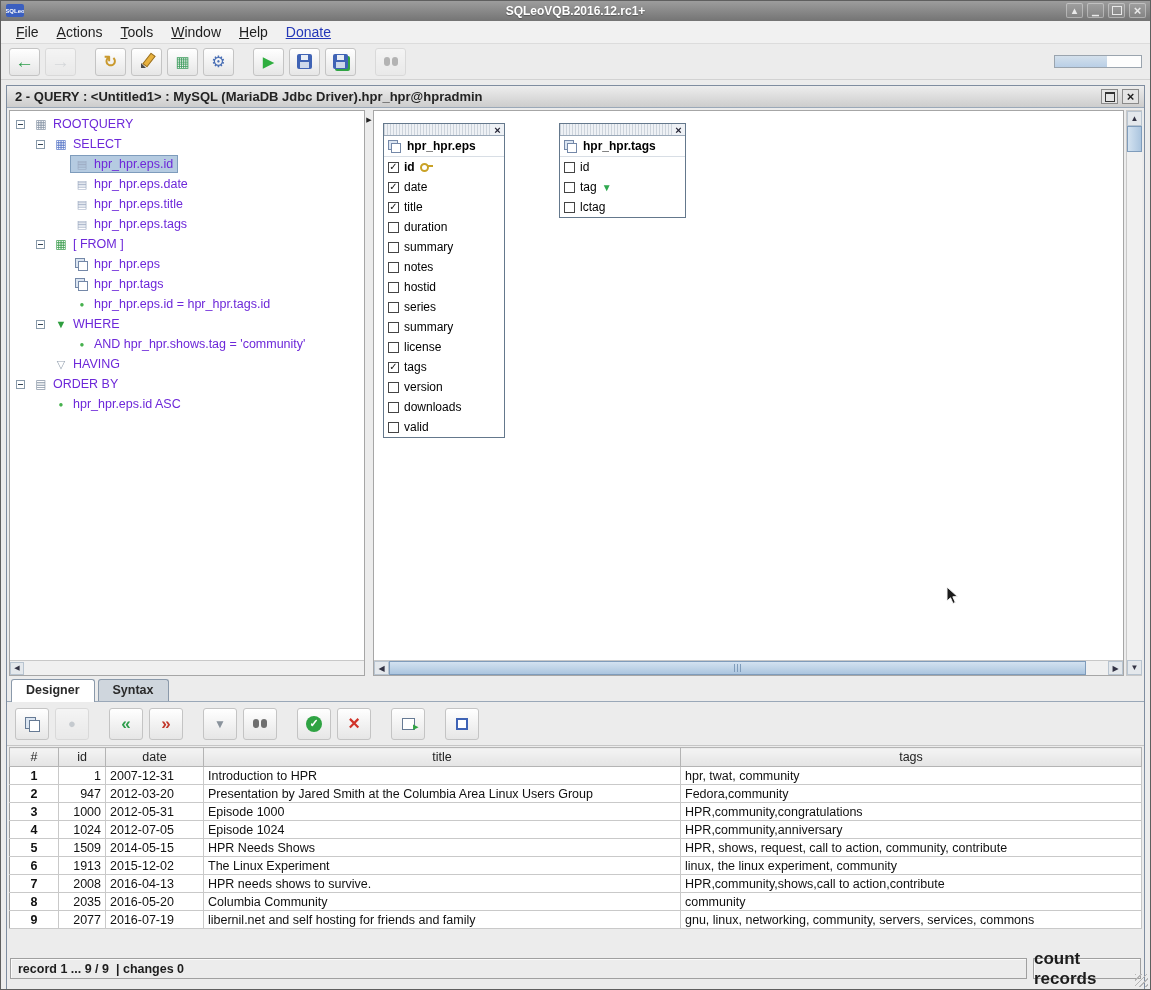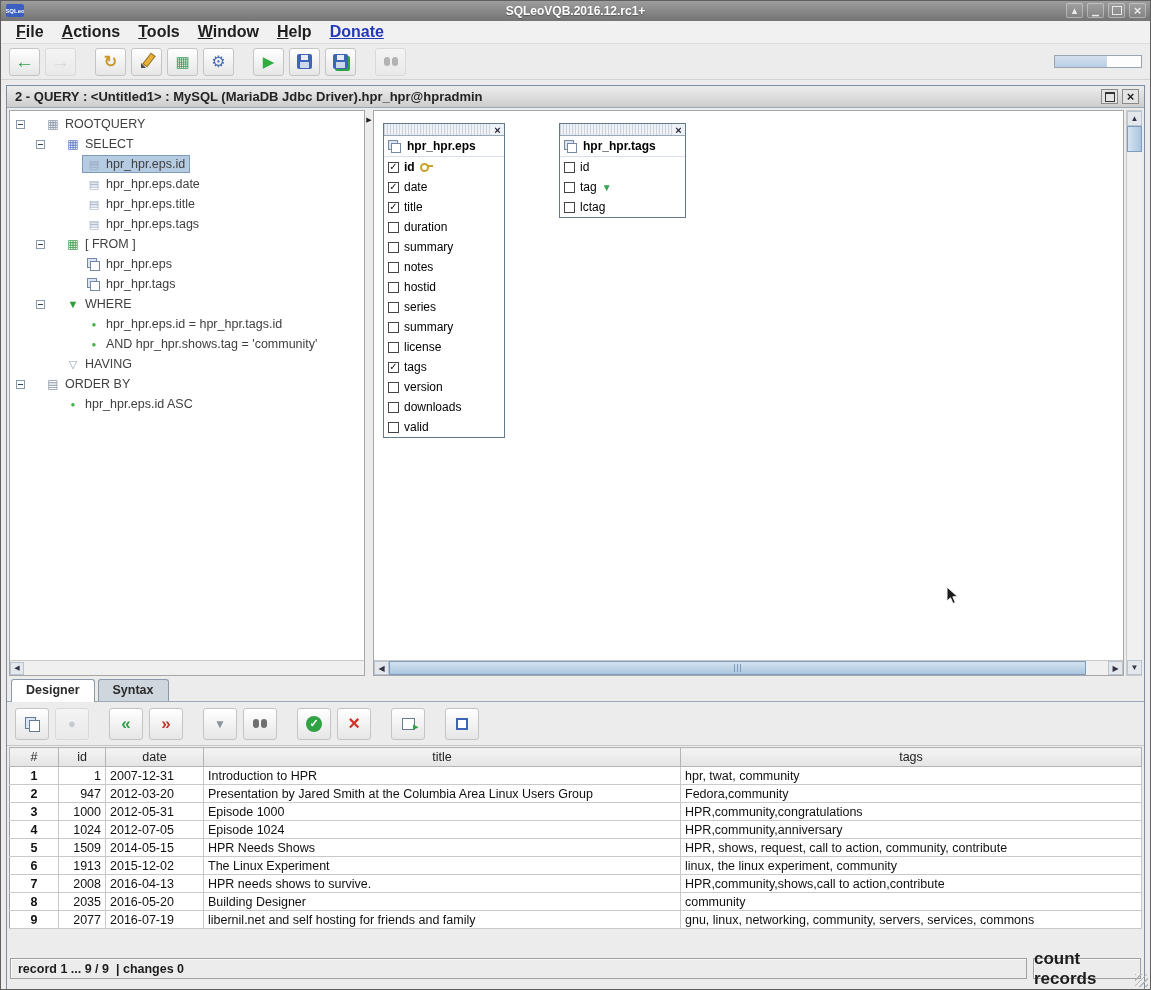--- a/index.html
+++ b/index.html
@@ -13,21 +13,21 @@
   .title-text{flex:1;text-align:center;font-size:12px;font-weight:bold;text-shadow:0 1px 1px #555}
   .win-btns{position:absolute;right:4px;top:2px;display:flex;gap:4px}
   .wbtn{width:17px;height:15px;display:flex;align-items:center;justify-content:center;color:#e9e9e9;font-size:11px;border:1px solid rgba(255,255,255,.35);background:rgba(255,255,255,.07);border-radius:2px}
   .wb-shade::before{content:"▴"}
   .wb-min::before{content:"▁";font-size:9px}
   .wb-max::before{content:"";display:block;width:8px;height:7px;border:1px solid #e8e8e8}
   .wb-close::before{content:"×";font-size:13px;font-weight:bold}
 
   
   .menubar{height:23px;background:#f1f1f1;border-bottom:1px solid #dcdcdc;display:flex;align-items:center;padding-left:6px}
-  .menu-item{display:inline-block;padding:2px 9px;font-size:16px;font-weight:bold;color:#1e1e1e;cursor:default}
+  .menu-item{display:inline-block;padding:2px 9px;font-size:14px;font-weight:normal;color:#1e1e1e;cursor:default}
   .menu-item::first-letter{text-decoration:underline}
   .menu-item.link{color:#2438b8;text-decoration:underline}
 
   
   .toolbar{height:36px;background:#ececec;border-bottom:1px solid #d2d2d2;display:flex;align-items:center;padding:0 8px}
   .tool-buttons{display:flex;align-items:center;gap:5px}
   .tbtn{width:31px;height:28px;display:inline-flex;align-items:center;justify-content:center;border:1px solid #c4c4c4;border-radius:3px;background:linear-gradient(#ffffff,#e6e6e6);cursor:default}
   .tbtn.group{margin-left:14px}
   .tbtn.disabled{opacity:.45}
   .progress{margin-left:auto;width:88px;height:13px;border:1px solid #9aa4ae;background:#fdfdfd;overflow:hidden}
@@ -91,21 +91,21 @@
   .frame-title-text{font-size:13px;font-weight:bold;color:#232323}
   .frame-btns{position:absolute;right:5px;top:3px;display:flex;gap:4px}
   .fbtn{width:17px;height:15px;display:flex;align-items:center;justify-content:center;border:1px solid #8a8a8a;background:#e4e4e4}
   .fb-max::before{content:"";width:8px;height:7px;border:1px solid #333;border-top:2px solid #333}
   .fb-close::before{content:"×";font-size:13px;font-weight:bold;color:#222;line-height:1}
 
   
   .frame-content{height:570px;display:flex;padding:2px;background:#ececec}
   .tree-wrap{width:356px;background:#fff;border:1px solid #a6a6a6;display:flex;flex-direction:column}
   .tree{flex:1;overflow:hidden;padding-top:3px}
-  .tree-row{display:flex;align-items:center;height:20px;gap:16px;font-size:12.5px;color:#404040;white-space:nowrap}
+  .tree-row{display:flex;align-items:center;height:20px;gap:4px;font-size:12.5px;color:#6d28d9;white-space:nowrap}
   .tree-row.lvl0{padding-left:6px}
   .tree-row.lvl1{padding-left:26px}
   .tree-row.lvl2{padding-left:47px}
   .expander{width:9px;height:9px;border:1px solid #8899aa;background:#fff;position:relative;visibility:hidden;flex:0 0 auto}
   .expander.show{visibility:visible}
   .expander.show::before{content:"";position:absolute;left:1px;right:1px;top:3px;height:1px;background:#334455}
   .node{display:inline-flex;align-items:center;gap:5px;padding:1px 4px;border:1px solid transparent}
   .tree-row.selected .node{background:#b5cbe1;border-color:#7e9cbc}
   .ticon{width:14px;flex:0 0 auto}
   .tree-bottom{height:15px;border-top:1px solid #c8c8c8;background:#f0f0f0;display:flex;align-items:center}
@@ -299,32 +299,32 @@
                 <span class="tlabel">hpr_hpr.eps</span>
               </span>
             </div>
             <div class="tree-row lvl2">
               <span class="expander"></span>
               <span class="node">
                 <span class="ticon i-tableref"></span>
                 <span class="tlabel">hpr_hpr.tags</span>
               </span>
             </div>
+            <div class="tree-row lvl2">
+              <span class="expander"></span>
+              <span class="node">
+                <span class="ticon i-bullet"></span>
+                <span class="tlabel">hpr_hpr.eps.id = hpr_hpr.tags.id</span>
+              </span>
+            </div>
             <div class="tree-row lvl1">
               <span class="expander show"></span>
               <span class="node">
                 <span class="ticon i-where"></span>
                 <span class="tlabel">WHERE</span>
-              </span>
-            </div>
-            <div class="tree-row lvl2">
-              <span class="expander"></span>
-              <span class="node">
-                <span class="ticon i-bullet"></span>
-                <span class="tlabel">hpr_hpr.eps.id = hpr_hpr.tags.id</span>
               </span>
             </div>
             <div class="tree-row lvl2">
               <span class="expander"></span>
               <span class="node">
                 <span class="ticon i-bullet"></span>
                 <span class="tlabel">AND hpr_hpr.shows.tag = 'community'</span>
               </span>
             </div>
             <div class="tree-row lvl1">
@@ -593,21 +593,21 @@
               <td class="c-num">7</td>
               <td class="c-id">2008</td>
               <td class="c-date">2016-04-13</td>
               <td class="c-title">HPR needs shows to survive.</td>
               <td class="c-tags">HPR,community,shows,call to action,contribute</td>
             </tr>
             <tr class="grid-row">
               <td class="c-num">8</td>
               <td class="c-id">2035</td>
               <td class="c-date">2016-05-20</td>
-              <td class="c-title">Building Designer</td>
+              <td class="c-title">Columbia Community</td>
               <td class="c-tags">community</td>
             </tr>
             <tr class="grid-row">
               <td class="c-num">9</td>
               <td class="c-id">2077</td>
               <td class="c-date">2016-07-19</td>
               <td class="c-title">libernil.net and self hosting for friends and family</td>
               <td class="c-tags">gnu, linux, networking, community, servers, services, commons</td>
             </tr>
           </tbody>

